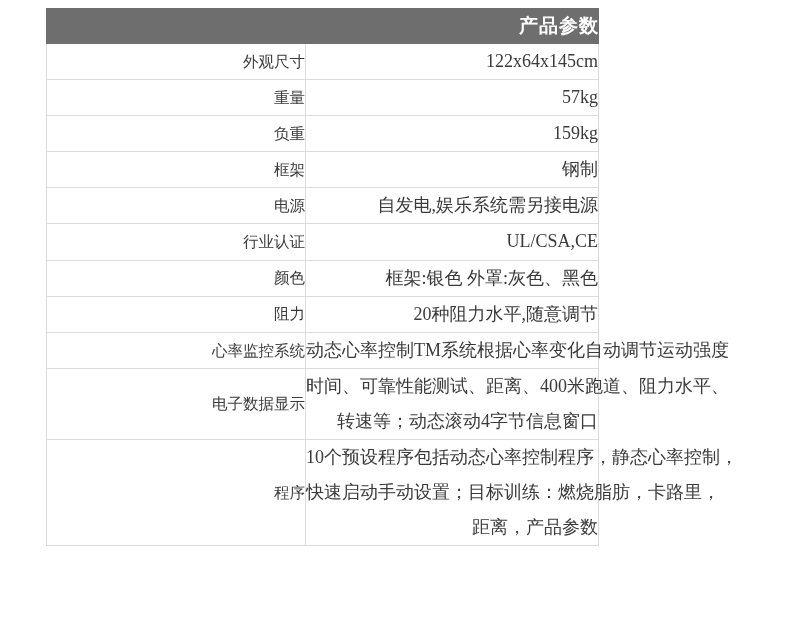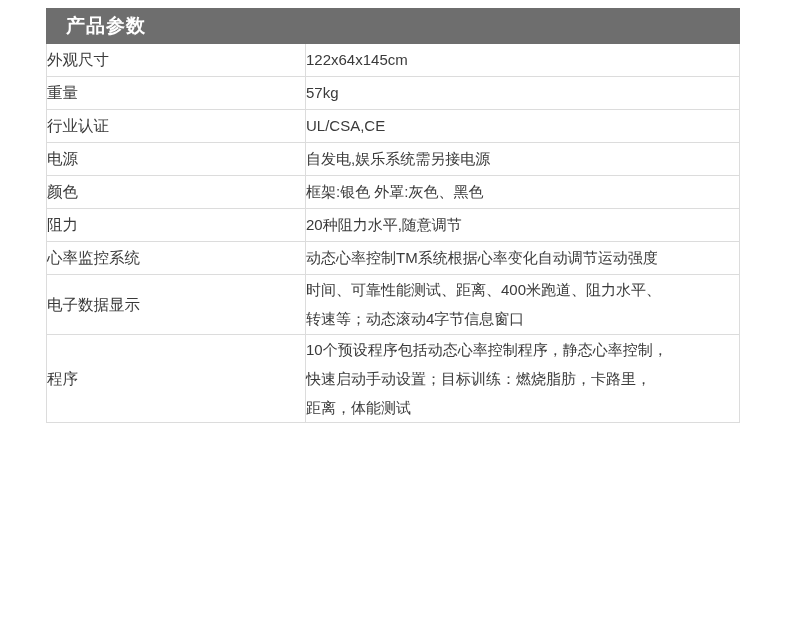--- a/index.html
+++ b/index.html
@@ -16,21 +16,22 @@
   .page {
     width: 786px;
     height: 620px;
     position: relative;
     box-sizing: border-box;
   }
   .spec-wrap {
     position: absolute;
     left: 46px;
     top: 8px;
-    width: 694px;
+    width: 553px;
+    text-align: right;
   }
   .spec-header {
     background: #6e6e6e;
     color: #ffffff;
     height: 36px;
     line-height: 36px;
     padding-left: 20px;
     font-size: 19px;
     font-weight: bold;
     letter-spacing: 1px;
@@ -49,23 +50,24 @@
   }
   td.label-cell {
     width: 258px;
     padding: 8px 0 8px 20px;
     font-size: 15.5px;
     color: #3a3a3a;
     line-height: 1.9;
   }
   td.value-cell {
     padding: 8px 14px 8px 18px;
-    font-size: 15px;
+    font-size: 18px;
     color: #3a3a3a;
     line-height: 1.95;
+    font-family: Liberation Serif, serif;
   }
   .value-line {
     display: block;
     white-space: nowrap;
   }
   tr.row-h1 td { height: 32px; }
 </style>
 </head>
 <body>
 
@@ -84,34 +86,46 @@
           </td>
         </tr>
 
         <tr class="row-h1">
           <td class="label-cell">重量</td>
           <td class="value-cell">
             <span class="value-line">57kg</span>
           </td>
         </tr>
 
+        <tr class="row-h1">
+          <td class="label-cell">负重</td>
+          <td class="value-cell">
+            <span class="value-line">159kg</span>
+          </td>
+        </tr>
+
+        <tr class="row-h1">
+          <td class="label-cell">框架</td>
+          <td class="value-cell">
+            <span class="value-line">钢制</span>
+          </td>
+        </tr>
 
 
+        <tr class="row-h1">
+          <td class="label-cell">电源</td>
+          <td class="value-cell">
+            <span class="value-line">自发电,娱乐系统需另接电源</span>
+          </td>
+        </tr>
 
         <tr class="row-h1">
           <td class="label-cell">行业认证</td>
           <td class="value-cell">
             <span class="value-line">UL/CSA,CE</span>
-          </td>
-        </tr>
-
-        <tr class="row-h1">
-          <td class="label-cell">电源</td>
-          <td class="value-cell">
-            <span class="value-line">自发电,娱乐系统需另接电源</span>
           </td>
         </tr>
 
         <tr class="row-h1">
           <td class="label-cell">颜色</td>
           <td class="value-cell">
             <span class="value-line">框架:银色  外罩:灰色、黑色</span>
           </td>
         </tr>
 
@@ -135,21 +149,21 @@
             <span class="value-line">时间、可靠性能测试、距离、400米跑道、阻力水平、</span>
             <span class="value-line">转速等；动态滚动4字节信息窗口</span>
           </td>
         </tr>
 
         <tr>
           <td class="label-cell">程序</td>
           <td class="value-cell">
             <span class="value-line">10个预设程序包括动态心率控制程序，静态心率控制，</span>
             <span class="value-line">快速启动手动设置；目标训练：燃烧脂肪，卡路里，</span>
-            <span class="value-line">距离，体能测试</span>
+            <span class="value-line">距离，产品参数</span>
           </td>
         </tr>
 
 
       </tbody>
     </table>
   </div>
 </div>
 
 </body></html>

